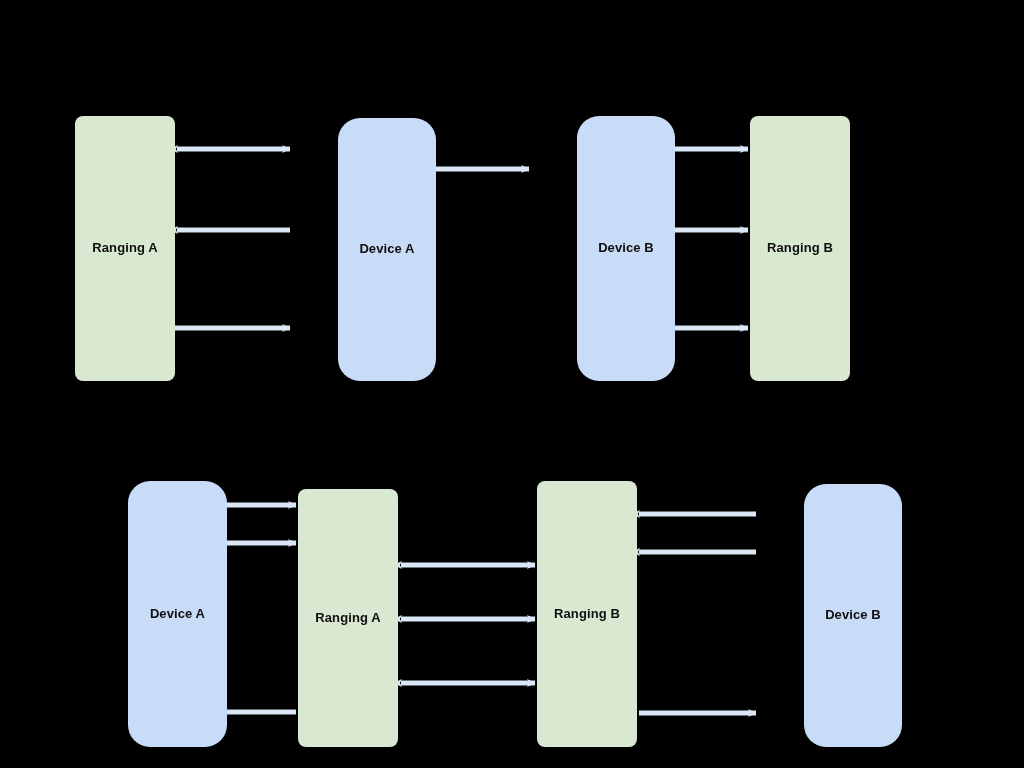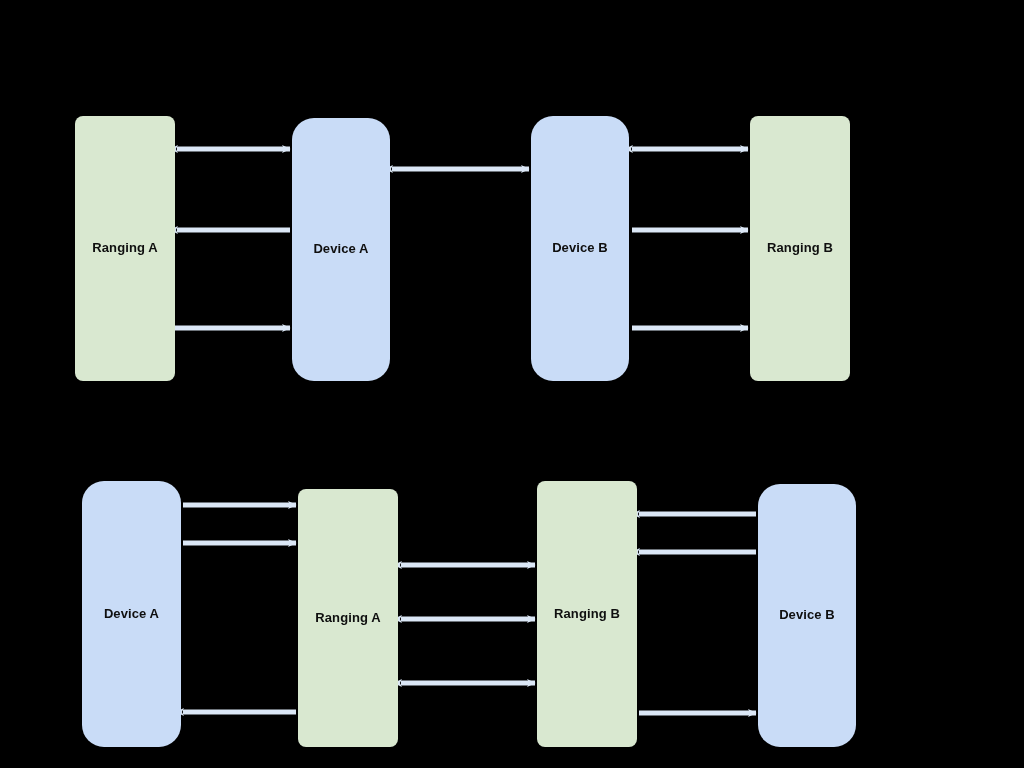--- a/index.html
+++ b/index.html
@@ -33,20 +33,21 @@
     color: #0f0f0f;
     letter-spacing: 0.1px;
     line-height: 1.1;
     text-align: center;
   }
   .node-rect {
     border-radius: 8px;
   }
   .node-round {
     border-radius: 22px;
+    margin-left: 46px;
   }
   .node-label {
     pointer-events: none;
     white-space: nowrap;
   }
   .edge-layer {
     position: absolute;
     left: 0;
     top: 0;
     width: 1024px;

